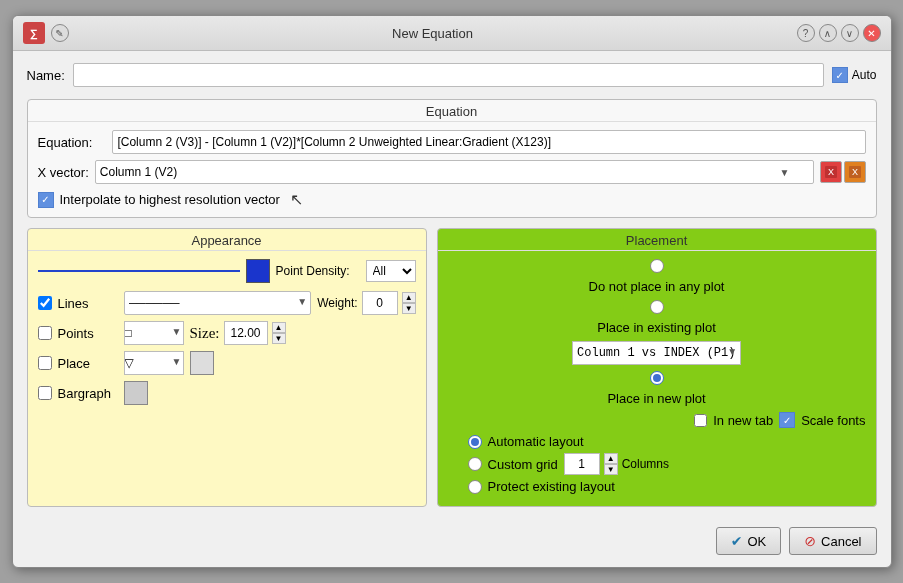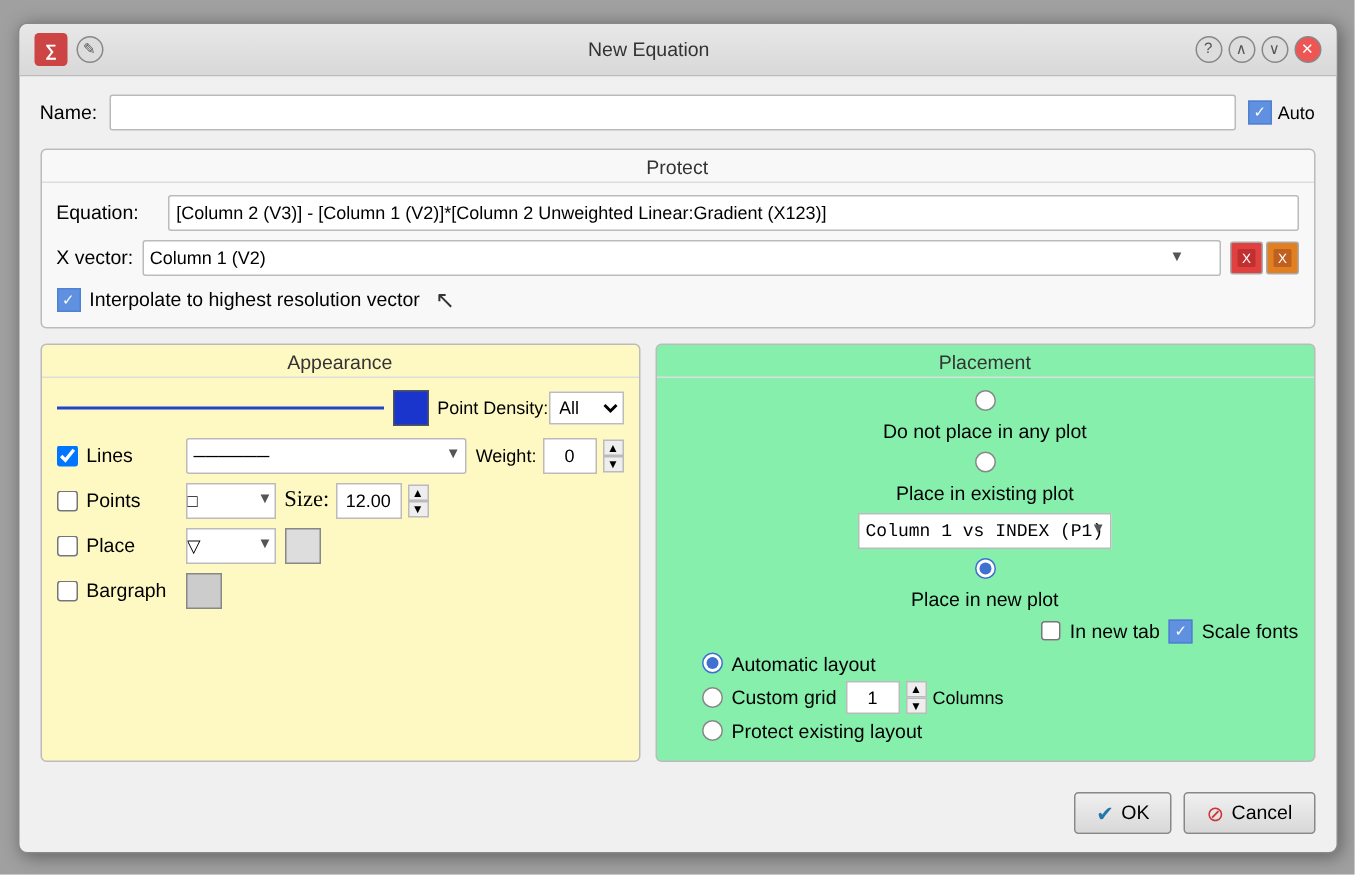--- a/index.html
+++ b/index.html
@@ -127,21 +127,21 @@
     .line-preview {
       flex: 1; height: 20px; display: flex; align-items: center;
     }
     .line-preview-inner {
       width: 100%; height: 2px; background: #2244cc;
     }
     .color-swatch {
       width: 24px; height: 24px; background: #1a35cc; border: 1px solid #555; cursor: pointer;
     }
     .point-density-row {
-      display: flex; align-items: center; gap: 0; margin-left: auto;
+      display: flex; align-items: center; gap: 16px; margin-left: auto;
     }
     .density-label { font-size: 12px; }
     .density-select {
       height: 22px; border: 1px solid #bbb; background: white;
       font-size: 12px; padding: 1px 2px; width: 50px;
     }
 
     .appearance-row {
       display: flex; align-items: center; gap: 6px; margin-bottom: 6px;
     }
@@ -176,21 +176,21 @@
     }
     .head-color-swatch {
       width: 24px; height: 24px; background: #ddd; border: 1px solid #888; cursor: pointer;
     }
     .bargraph-swatch {
       width: 24px; height: 24px; background: #ccc; border: 1px solid #888; cursor: pointer;
     }
 
     
     .placement-panel {
-      flex: 1.1; border: 1px solid #bbb; border-radius: 4px; background: #86efac;
+      flex: 1.1; border: 1px solid #bbb; border-radius: 4px; background: #84cc16;
     }
     .radio-row {
       display: flex; align-items: center; gap: 6px; margin-bottom: 6px; flex-direction: column;
     }
     .radio-btn { width: 14px; height: 14px; border-radius: 50%; border: 1px solid #888; background: white; cursor: pointer; display: flex; align-items: center; justify-content: center; }
     .radio-btn.selected { border-color: #4070d0; }
     .radio-inner { width: 8px; height: 8px; border-radius: 50%; background: #4070d0; }
     .radio-label { font-size: 13px; }
     .plot-select-wrap { position: relative; flex: 1; }
     .plot-select {
@@ -254,21 +254,21 @@
     <div class="name-row">
       <label class="name-label">Name:</label>
       <input class="name-input" type="text" value="" style="">
       <div class="auto-btn">
         <div class="auto-checkbox">✓</div>
         <span>Auto</span>
       </div>
     </div>
 
     <div class="section-box">
-      <div class="section-title">Protect</div>
+      <div class="section-title">Equation</div>
       <div class="section-content">
 
         <div class="equation-row">
           <span class="eq-label">Equation:</span>
           <input class="eq-input" type="text" value="[Column 2 (V3)] - [Column 1 (V2)]*[Column 2 Unweighted Linear:Gradient (X123)]" style="">
         </div>
 
         <div class="xvec-row">
           <span class="xvec-label">X vector:</span>
           <div class="xvec-select-wrap">

